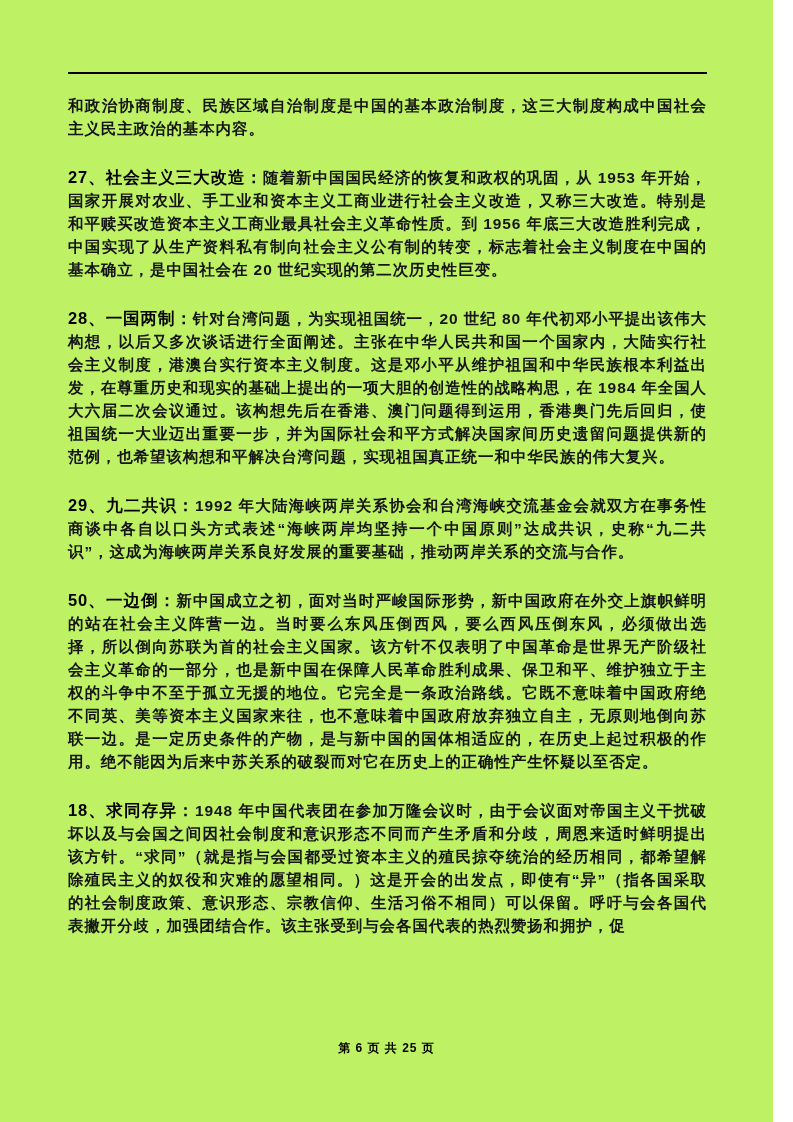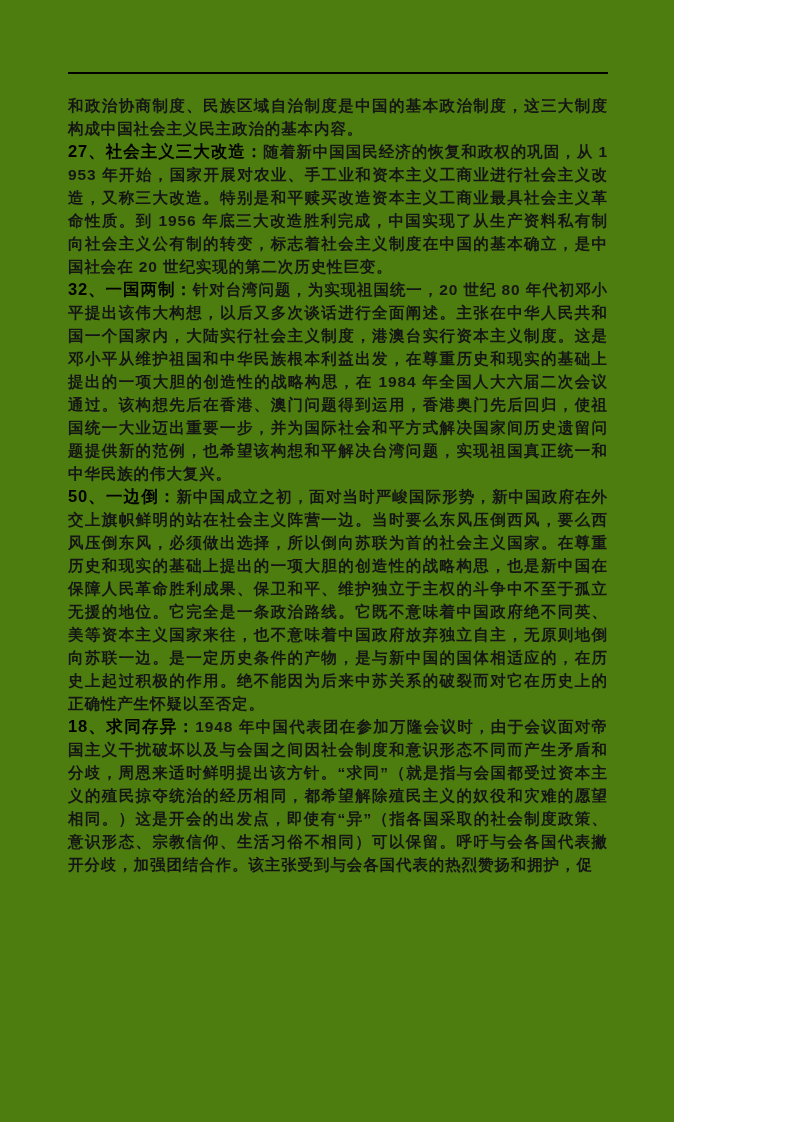--- a/index.html
+++ b/index.html
@@ -2,23 +2,23 @@
 <html><head>
 <meta charset="utf-8">
 <style>
   html, body {
     margin: 0;
     padding: 0;
     background: #ffffff;
   }
   .page {
     position: relative;
-    width: 674px;
+    width: 773px;
     height: 1122px;
-    background: #4d7c0f;
+    background: #bef264;
     overflow: hidden;
     font-family: "Liberation Sans", sans-serif;
     color: #111111;
   }
   .content {
     position: absolute;
     left: 68px;
     right: 66px;
     top: 72px;
   }
@@ -31,20 +31,21 @@
     margin: 0;
     font-size: 15.5px;
     line-height: 23px;
     font-weight: 700;
     text-align: justify;
     letter-spacing: 0.9px;
     word-break: break-all;
     color: #151515;
   }
   p.entry {
+    margin-top: 26px;
   }
   .term {
     font-weight: 900;
     font-size: 16.5px;
     color: #000000;
   }
   .footer {
     position: absolute;
     left: 0;
     right: 0;
@@ -60,21 +61,23 @@
 <body>
 
 <div class="page">
   <div class="content">
     <hr class="top-rule">
 
     <p class="para"><span>和政治协商制度、民族区域自治制度是中国的基本政治制度，这三大制度构成中国社会主义民主政治的基本内容。</span></p>
 
     <p class="para entry"><span class="term">27、社会主义三大改造：</span><span>随着新中国国民经济的恢复和政权的巩固，从 1953 年开始，国家开展对农业、手工业和资本主义工商业进行社会主义改造，又称三大改造。特别是和平赎买改造资本主义工商业最具社会主义革命性质。到 1956 年底三大改造胜利完成，中国实现了从生产资料私有制向社会主义公有制的转变，标志着社会主义制度在中国的基本确立，是中国社会在 20 世纪实现的第二次历史性巨变。</span></p>
 
-    <p class="para entry"><span class="term">32、一国两制：</span><span>针对台湾问题，为实现祖国统一，20 世纪 80 年代初邓小平提出该伟大构想，以后又多次谈话进行全面阐述。主张在中华人民共和国一个国家内，大陆实行社会主义制度，港澳台实行资本主义制度。这是邓小平从维护祖国和中华民族根本利益出发，在尊重历史和现实的基础上提出的一项大胆的创造性的战略构思，在 1984 年全国人大六届二次会议通过。该构想先后在香港、澳门问题得到运用，香港奥门先后回归，使祖国统一大业迈出重要一步，并为国际社会和平方式解决国家间历史遗留问题提供新的范例，也希望该构想和平解决台湾问题，实现祖国真正统一和中华民族的伟大复兴。</span></p>
+    <p class="para entry"><span class="term">28、一国两制：</span><span>针对台湾问题，为实现祖国统一，20 世纪 80 年代初邓小平提出该伟大构想，以后又多次谈话进行全面阐述。主张在中华人民共和国一个国家内，大陆实行社会主义制度，港澳台实行资本主义制度。这是邓小平从维护祖国和中华民族根本利益出发，在尊重历史和现实的基础上提出的一项大胆的创造性的战略构思，在 1984 年全国人大六届二次会议通过。该构想先后在香港、澳门问题得到运用，香港奥门先后回归，使祖国统一大业迈出重要一步，并为国际社会和平方式解决国家间历史遗留问题提供新的范例，也希望该构想和平解决台湾问题，实现祖国真正统一和中华民族的伟大复兴。</span></p>
 
+    <p class="para entry"><span class="term">29、九二共识：</span><span>1992 年大陆海峡两岸关系协会和台湾海峡交流基金会就双方在事务性商谈中各自以口头方式表述“海峡两岸均坚持一个中国原则”达成共识，史称“九二共识”，这成为海峡两岸关系良好发展的重要基础，推动两岸关系的交流与合作。</span></p>
 
-    <p class="para entry"><span class="term">50、一边倒：</span><span>新中国成立之初，面对当时严峻国际形势，新中国政府在外交上旗帜鲜明的站在社会主义阵营一边。当时要么东风压倒西风，要么西风压倒东风，必须做出选择，所以倒向苏联为首的社会主义国家。在尊重历史和现实的基础上提出的一项大胆的创造性的战略构思，也是新中国在保障人民革命胜利成果、保卫和平、维护独立于主权的斗争中不至于孤立无援的地位。它完全是一条政治路线。它既不意味着中国政府绝不同英、美等资本主义国家来往，也不意味着中国政府放弃独立自主，无原则地倒向苏联一边。是一定历史条件的产物，是与新中国的国体相适应的，在历史上起过积极的作用。绝不能因为后来中苏关系的破裂而对它在历史上的正确性产生怀疑以至否定。</span></p>
+    <p class="para entry"><span class="term">50、一边倒：</span><span>新中国成立之初，面对当时严峻国际形势，新中国政府在外交上旗帜鲜明的站在社会主义阵营一边。当时要么东风压倒西风，要么西风压倒东风，必须做出选择，所以倒向苏联为首的社会主义国家。该方针不仅表明了中国革命是世界无产阶级社会主义革命的一部分，也是新中国在保障人民革命胜利成果、保卫和平、维护独立于主权的斗争中不至于孤立无援的地位。它完全是一条政治路线。它既不意味着中国政府绝不同英、美等资本主义国家来往，也不意味着中国政府放弃独立自主，无原则地倒向苏联一边。是一定历史条件的产物，是与新中国的国体相适应的，在历史上起过积极的作用。绝不能因为后来中苏关系的破裂而对它在历史上的正确性产生怀疑以至否定。</span></p>
 
     <p class="para entry"><span class="term">18、求同存异：</span><span>1948 年中国代表团在参加万隆会议时，由于会议面对帝国主义干扰破坏以及与会国之间因社会制度和意识形态不同而产生矛盾和分歧，周恩来适时鲜明提出该方针。“求同”（就是指与会国都受过资本主义的殖民掠夺统治的经历相同，都希望解除殖民主义的奴役和灾难的愿望相同。）这是开会的出发点，即使有“异”（指各国采取的社会制度政策、意识形态、宗教信仰、生活习俗不相同）可以保留。呼吁与会各国代表撇开分歧，加强团结合作。该主张受到与会各国代表的热烈赞扬和拥护，促</span></p>
   </div>
 
+  <div class="footer">第 6 页 共 25 页</div>
 </div>
 
 </body></html>

